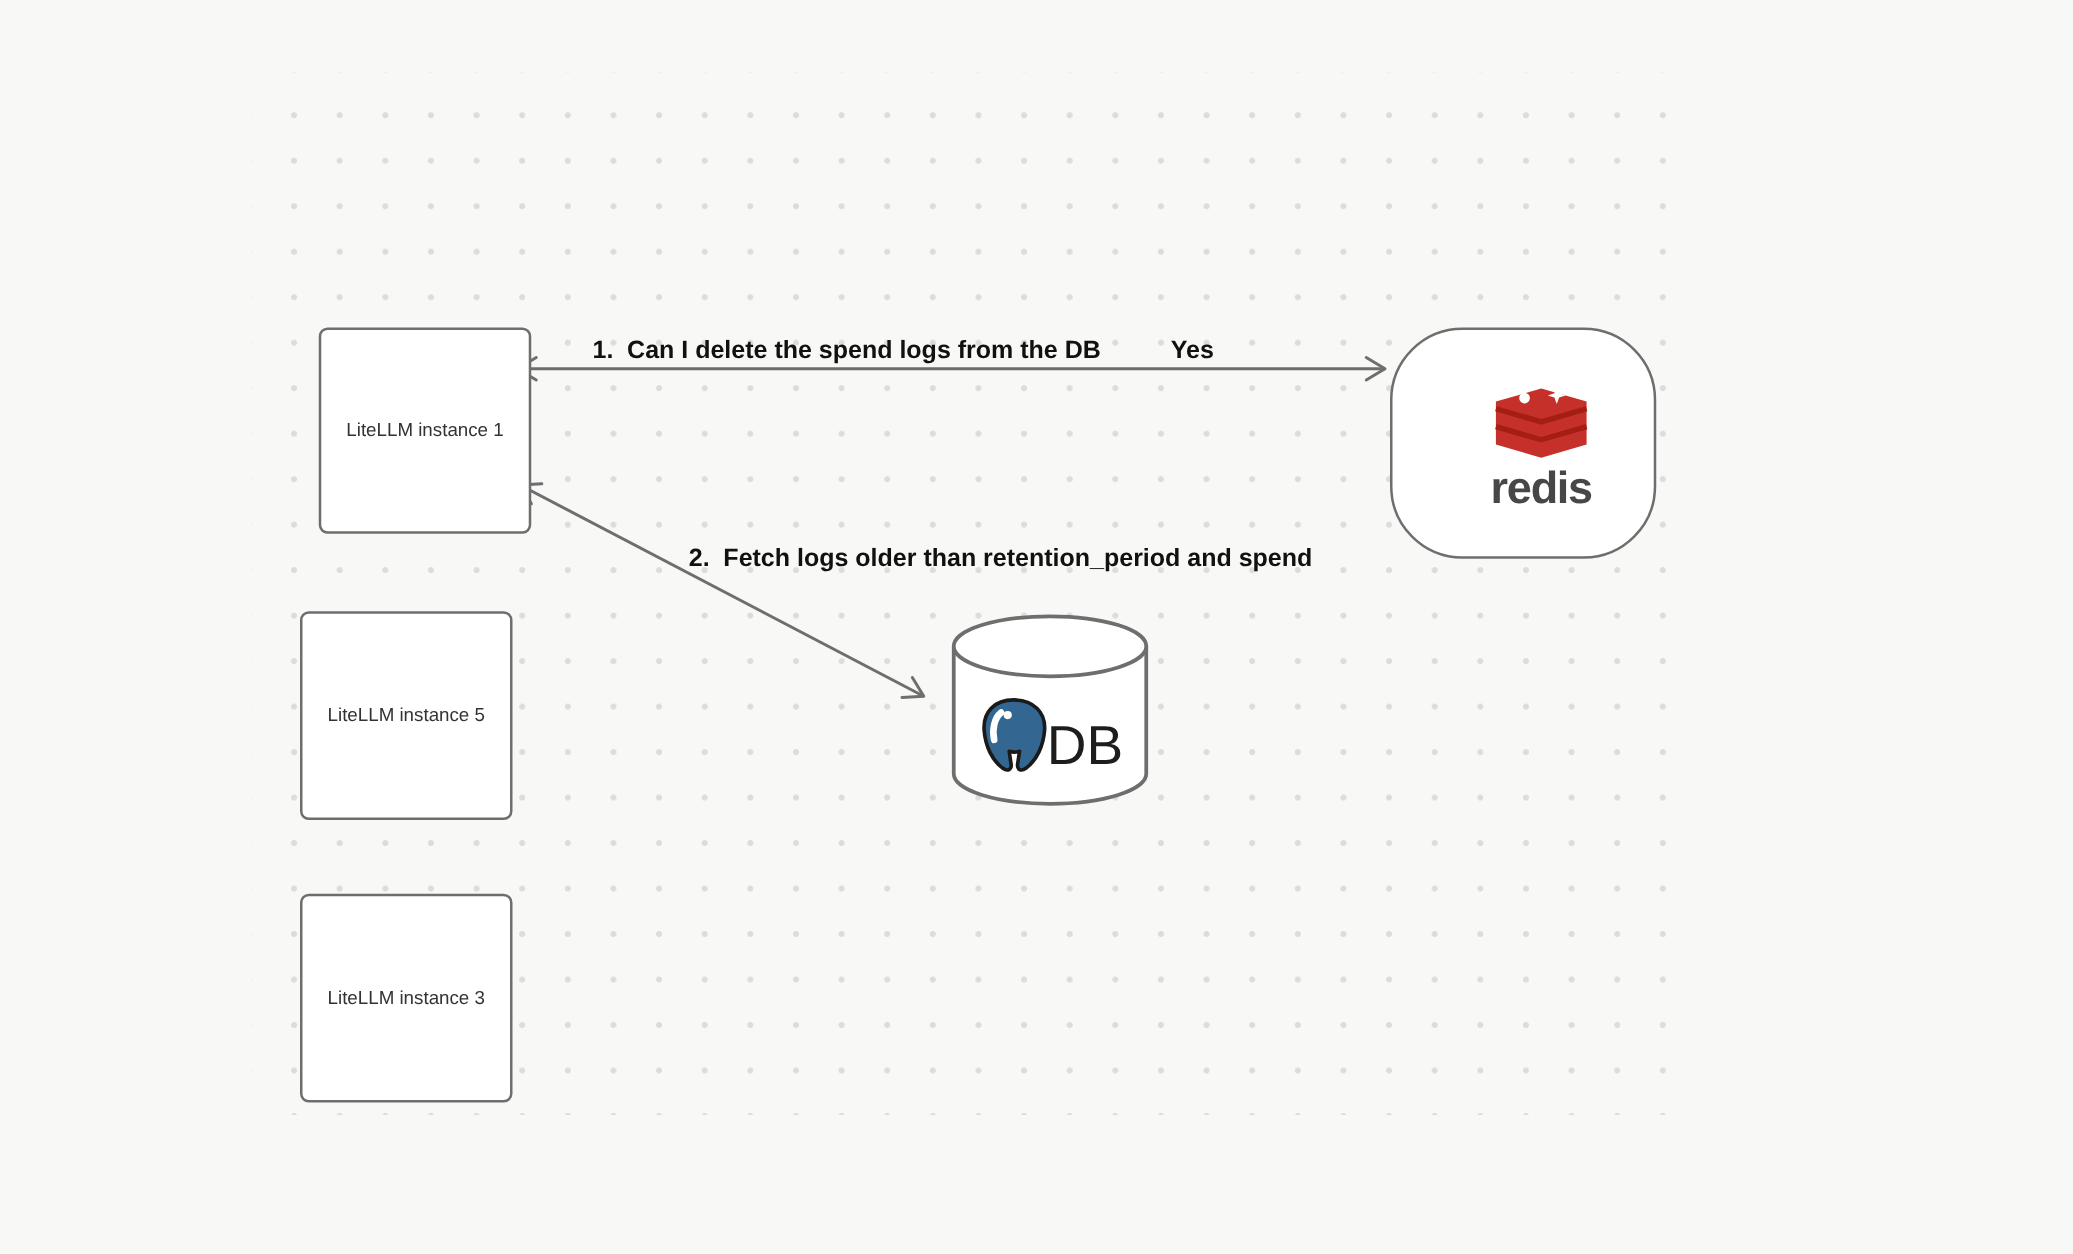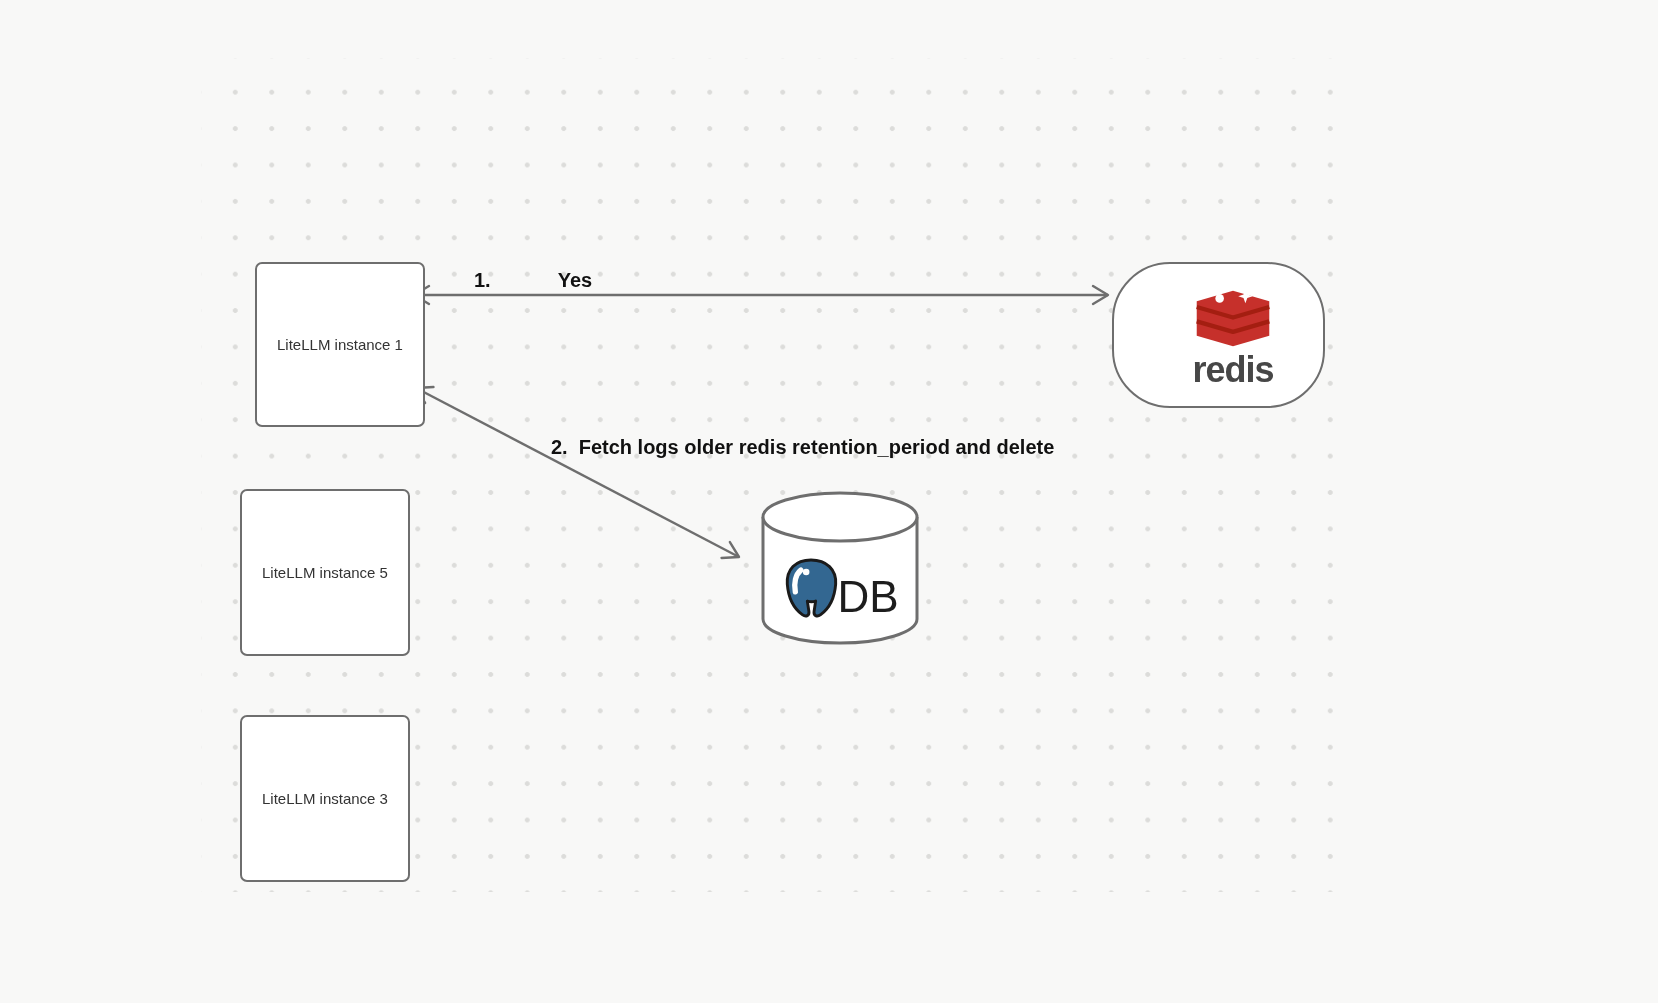--- a/index.html
+++ b/index.html
@@ -29,21 +29,21 @@
     border:2.5px solid var(--node-border,#6e6e6e);
     border-radius:7px;
     display:flex; align-items:center; justify-content:center;
   }
   .node-label { font-size:15px; color:var(--node-text,#333333); }
   #node-litellm-1 { top:262px; height:165px;margin-left:15px; }
   #node-litellm-2 { top:489px; height:167px; }
   #node-litellm-3 { top:715px; height:167px; }
 
   .redis-node {
-    position:absolute; left:1112px; top:262px; width:213px; height:146px;
+    position:absolute; left:1112px; top:262px; width:213px; height:185px;
     background:var(--node-fill,#ffffff);
     border:2.5px solid var(--node-border,#6e6e6e);
     border-radius:58px;
     display:flex; flex-direction:column; align-items:center; justify-content:center;
     padding-top:4px;
     padding-left:29px;
   }
   .redis-blob { fill:var(--redis-red,#c6302b); }
   .redis-sep  { stroke:var(--redis-dark-red,#a41e11); fill:none; stroke-width:4.5; stroke-linejoin:round; }
   .redis-wordmark {
@@ -120,21 +120,22 @@
         <path class="pg-body" stroke-width="3" stroke-linejoin="round" d="M31 3 C15 3 5.5 13 6.5 28 C7.5 41 13 53 22 59.5 C26 62.5 29.5 60.5 28.8 56 L27.2 45.5 C29.8 46.3 33.2 46.3 35.8 45.5 L34.2 56 C33.5 60.5 37 62.5 41 59.5 C50 53 55.5 41 56.5 28 C57.5 13 47 3 31 3 Z"></path>
         <path d="M20.5 13.5 C15 18 13 27 14.8 36" fill="none" stroke="#ffffff" stroke-width="5.5" stroke-linecap="round"></path>
         <circle cx="26" cy="15.5" r="3.4" fill="#ffffff"></circle>
       </svg>
       <span class="db-label">DB</span>
     </div>
   </div>
 
   <div class="edge-label" id="edge-1-label">
     <span class="edge-number">1.</span>
+    <span class="edge-text">Can I delete the spend logs from the DB</span>
     <span class="edge-response">Yes</span>
   </div>
 
   <div class="edge-label" id="edge-2-label">
     <span class="edge-number">2.</span>
-    <span class="edge-text">Fetch logs older redis retention_period and delete</span>
+    <span class="edge-text">Fetch logs older than retention_period and spend</span>
   </div>
 
 </div>
 
 </body></html>

